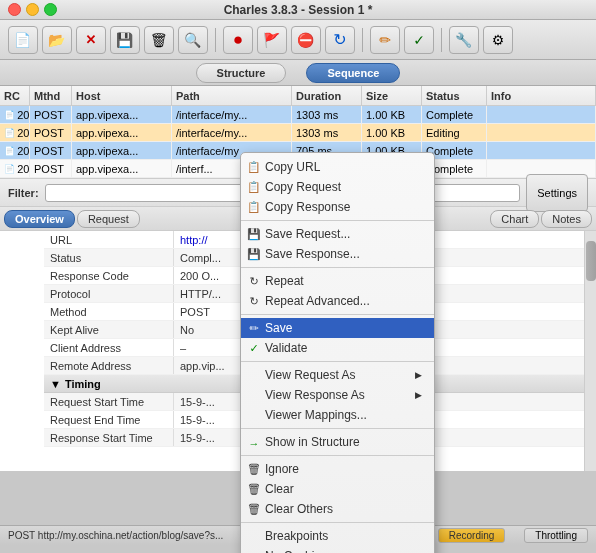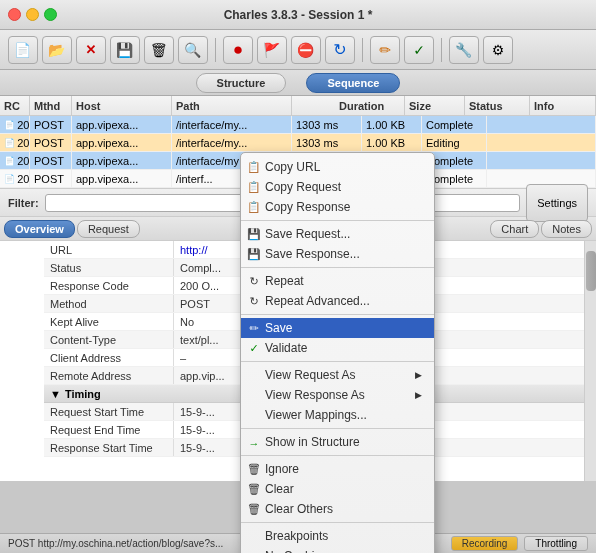--- a/index.html
+++ b/index.html
@@ -9,21 +9,21 @@
       background: #c8c8c8;
       width: 596px;
       height: 553px;
       overflow: hidden;
       position: relative;
     }
 
     
     .title-bar {
       background: linear-gradient(to bottom, #ebebeb, #d6d6d6);
-      height: 30px;
+      height: 20px;
       display: flex;
       align-items: center;
       justify-content: center;
       border-bottom: 1px solid #aaa;
       position: relative;
     }
     .title-bar-buttons {
       position: absolute;
       left: 8px;
       display: flex;
@@ -120,21 +120,21 @@
       border-right: 1px solid #ccc;
       height: 100%;
       display: flex;
       align-items: center;
       overflow: hidden;
     }
     .th-rc { width: 30px; }
     .th-mthd { width: 42px; }
     .th-host { width: 100px; }
     .th-path { width: 120px; }
-    .th-dur { width: 70px; margin-left: 43px; }
+    .th-dur { width: 70px; }
     .th-size { width: 60px; }
     .th-status { width: 65px; }
     .th-info { flex: 1; }
 
     .table-row {
       display: flex;
       height: 18px;
       align-items: center;
       border-bottom: 1px solid #eee;
     }
@@ -298,21 +298,21 @@
       border-top: 1px solid #aaa;
     }
     .status-text {
       font-size: 10px;
       color: #333;
       overflow: hidden;
       white-space: nowrap;
     }
     .status-right {
       display: flex;
-      gap: 2px;
+      gap: 15px;
     }
     .status-indicator {
       padding: 1px 10px;
       font-size: 10px;
       background: linear-gradient(to bottom, #e0e0e0, #d0d0d0);
       border: 1px solid #aaa;
       border-radius: 3px;
       margin-left: 4px;
     }
     .status-indicator.active {
@@ -522,30 +522,30 @@
     </div>
     <div class="prop-row">
       <div class="prop-name">Status</div>
       <div class="prop-value">Compl...</div>
     </div>
     <div class="prop-row">
       <div class="prop-name">Response Code</div>
       <div class="prop-value">200 O...</div>
     </div>
     <div class="prop-row">
+      <div class="prop-name">Protocol</div>
+      <div class="prop-value">HTTP/...</div>
+    </div>
+    <div class="prop-row">
       <div class="prop-name">Method</div>
       <div class="prop-value">POST</div>
     </div>
     <div class="prop-row">
       <div class="prop-name">Kept Alive</div>
       <div class="prop-value">No</div>
-    </div>
-    <div class="prop-row">
-      <div class="prop-name">Content-Type</div>
-      <div class="prop-value">text/pl...</div>
     </div>
     <div class="prop-row">
       <div class="prop-name">Client Address</div>
       <div class="prop-value">–</div>
     </div>
     <div class="prop-row">
       <div class="prop-name">Remote Address</div>
       <div class="prop-value">app.vip...</div>
     </div>
 
@@ -648,19 +648,19 @@
   <div class="menu-item">
     <span class="menu-icon"></span>
     <span>Breakpoints</span>
   </div>
   <div class="menu-item">
     <span class="menu-icon"></span>
     <span>No Caching</span>
   </div>
 </div>
 
-<div class="status-bar" style="position:absolute; bottom:0; left:0; right:0;text-align:center;">
+<div class="status-bar" style="position:absolute; bottom:8px; left:0; right:0;text-align:center;">
   <span class="status-text">POST http://my.oschina.net/action/blog/save?s...</span>
   <div class="status-right">
     <div class="status-indicator active">Recording</div>
     <div class="status-indicator">Throttling</div>
   </div>
 </div>
 
 </body></html>

